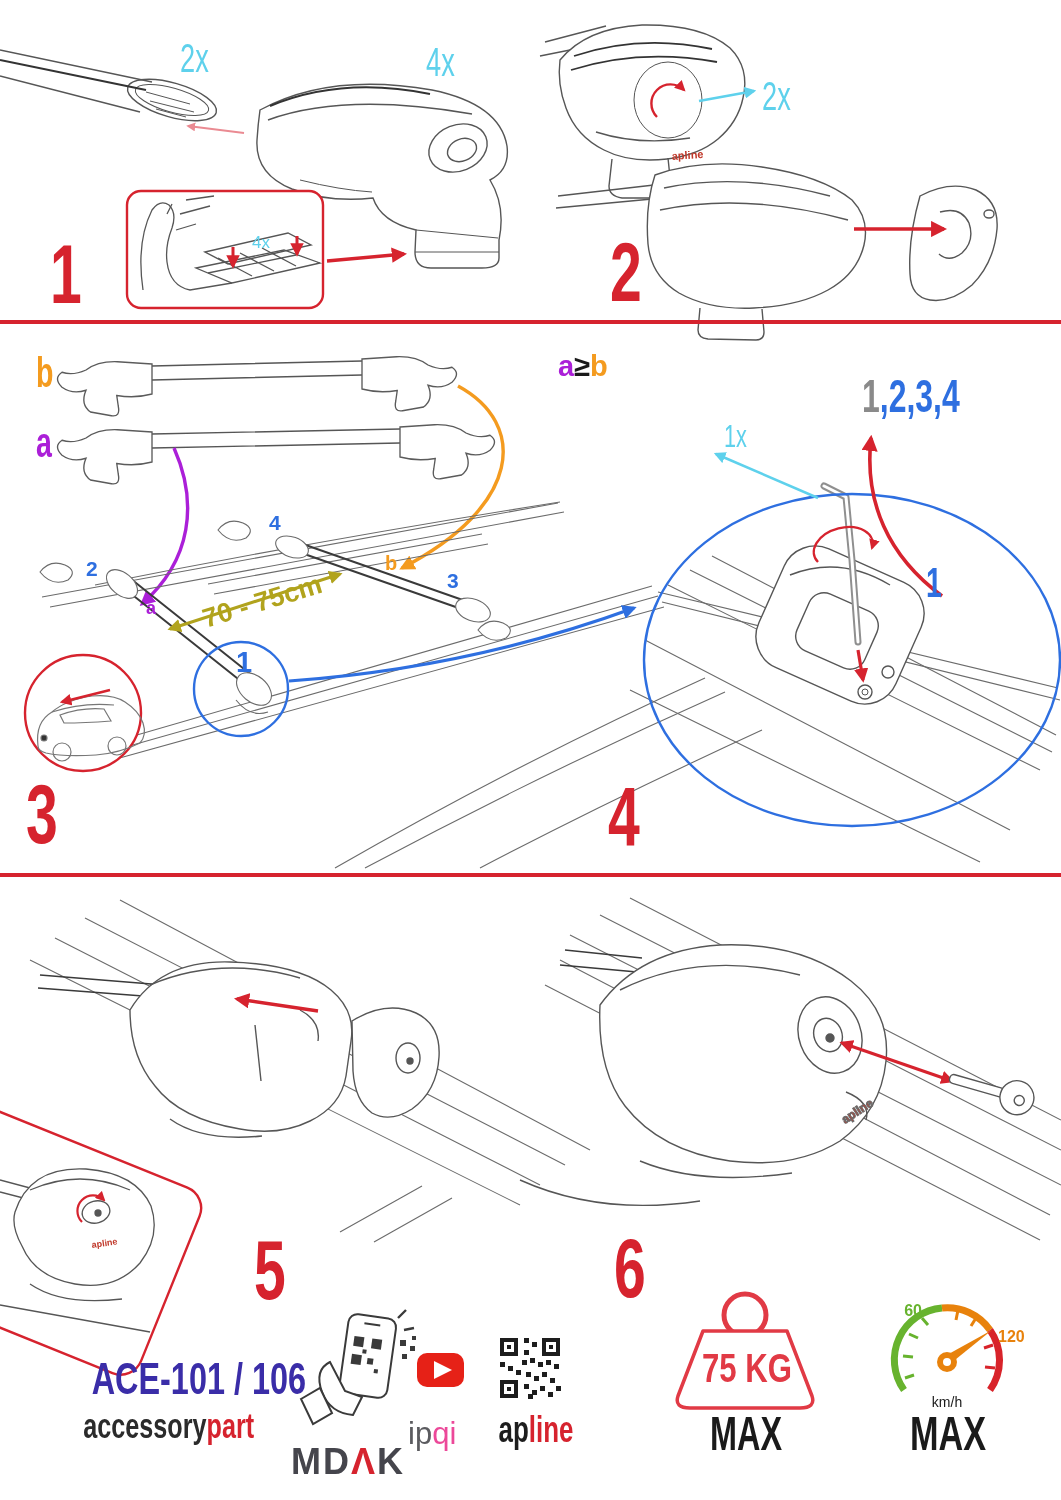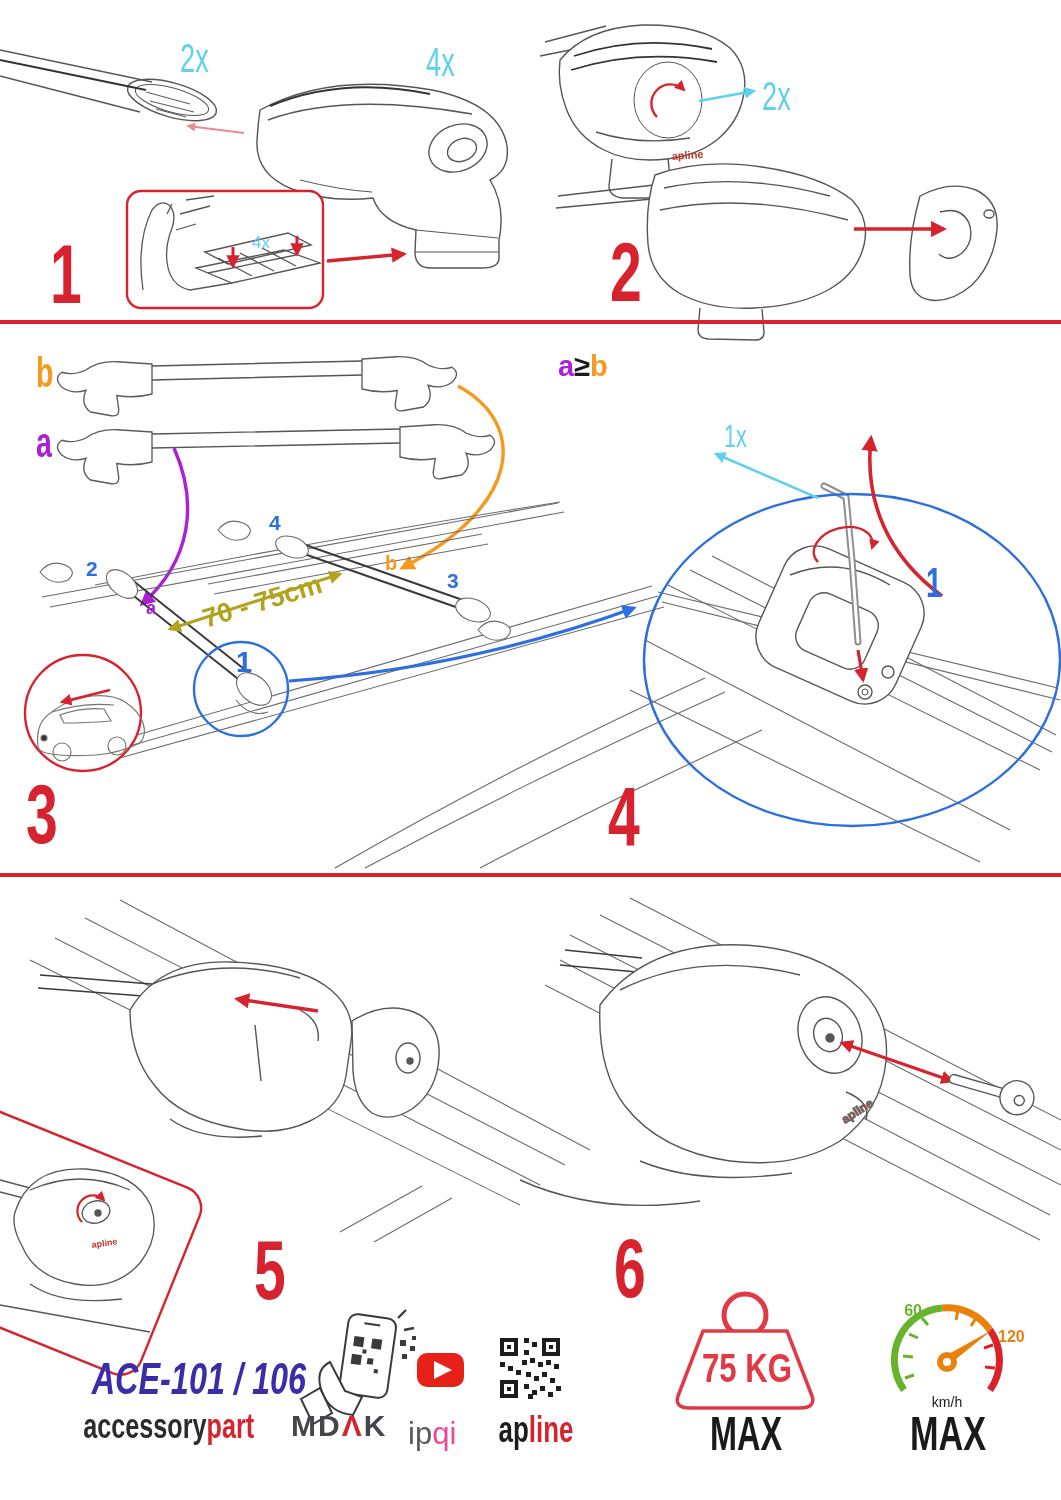--- a/index.html
+++ b/index.html
@@ -349,27 +349,28 @@
 
 <div class="lbl blue" style="left:86px;top:558px;font-size:21px;"><span>2</span></div>
 <div class="lbl blue" style="left:269px;top:512px;font-size:21px;"><span>4</span></div>
 <div class="lbl blue" style="left:447px;top:570px;font-size:21px;"><span>3</span></div>
 <div class="lbl orange" style="left:385px;top:553px;font-size:20px;"><span>b</span></div>
 <div class="lbl purple" style="left:146px;top:599px;font-size:18px;"><span>a</span></div>
 <div class="lbl blue" style="left:236px;top:648px;font-size:29px;"><span>1</span></div>
 
 <div class="lbl" style="left:558px;top:352px;font-size:29px;font-weight:700;"><span class="purple">a</span><span style="color:#1a1a1a;">≥</span><span class="orange">b</span></div>
 
+<div class="lbl" style="left:862px;top:372px;font-size:47px;font-weight:700;"><span class="cx"><span style="color:#8a8a8a;">1</span><span style="color:#2e6fe0;">,2,3,4</span></span></div>
 
 <div class="lbl" style="left:681px;top:420px;font-size:32px;color:#5ed1ec;margin-left:43px;"><span class="cx">1x</span></div>
 
 <div class="lbl blue" style="left:926px;top:562px;font-size:42px;"><span class="cx">1</span></div>
 
-<div class="lbl ctr" style="left:50px;top:1356px;width:220px;font-size:45px;font-weight:700;color:#3a2da8;font-style:italic;"><span class="cxc">ACE-101 / 106</span></div>
+<div class="lbl ctr" style="left:50px;top:1356px;width:220px;font-size:45px;font-weight:700;color:#3a2da8;"><span class="cxc">ACE-101 / 106</span></div>
 <div class="lbl ctr" style="left:50px;top:1408px;width:220px;font-size:35px;font-weight:700;"><span class="cxc"><span style="color:#2b2b2b;">accessory</span><span style="color:#d6232e;">part</span></span></div>
 
-<div class="lbl" style="left:291px;top:1411px;font-size:30px;font-weight:700;letter-spacing:2px;"><span style="color:#45454c;">MD</span><span style="color:#d6232e;">Λ</span><span style="color:#45454c;">K</span></div>
+<div class="lbl" style="left:291px;top:1444px;font-size:36px;font-weight:700;letter-spacing:2px;"><span style="color:#45454c;">MD</span><span style="color:#d6232e;">Λ</span><span style="color:#45454c;">K</span></div>
 
 <div class="lbl" style="left:408px;top:1418px;font-size:31px;"><span style="color:#5b5b5f;">ip</span><span style="color:#ec4899;">qi</span></div>
 
 <div class="lbl" style="left:484px;top:1412px;font-size:36px;font-weight:700;"><span class="cxc"><span style="color:#1d1d1d;">ap</span><span style="color:#d6232e;">line</span></span></div>
 
 </div>
 
 </body></html>

